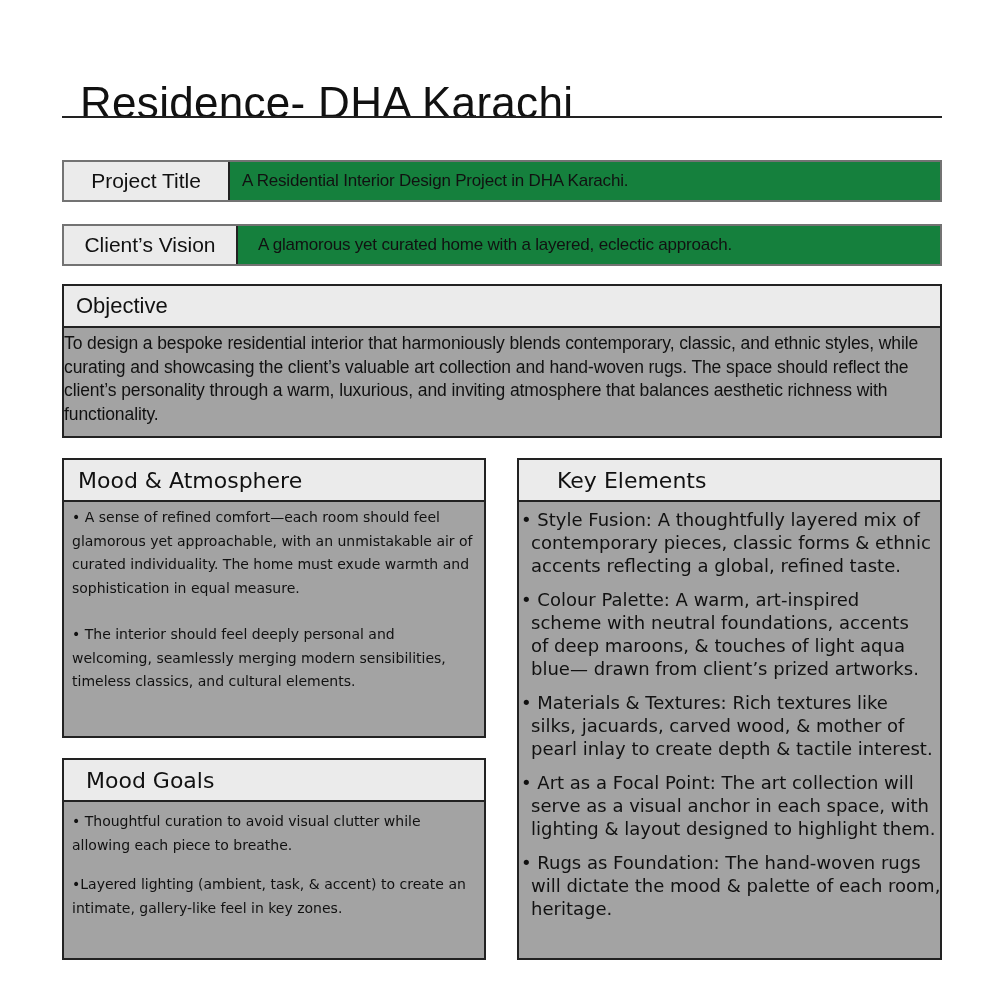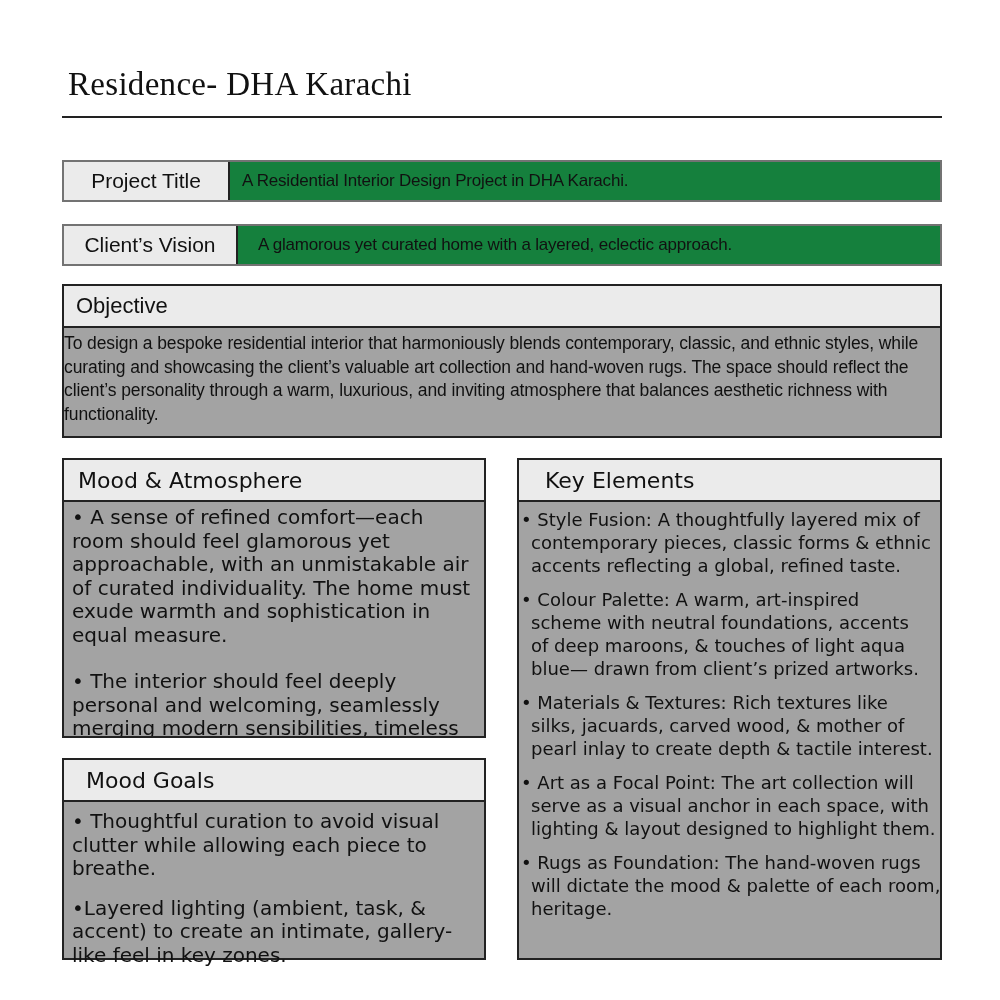--- a/index.html
+++ b/index.html
@@ -1,22 +1,22 @@
 <!DOCTYPE html>
 <html><head>
 <meta charset="utf-8">
 <style>
   html, body { margin: 0; padding: 0; }
   body {
     width: 1000px; height: 1000px; background: #ffffff; position: relative; overflow: hidden;
     font-family: "DejaVu Sans", sans-serif; color: #111;
   }
   .title {
-    position: absolute; left: 64px; top: 62px; font-size: 33px; font-weight: normal;
-    letter-spacing: 0.3px; margin: 4px; font-family: Liberation Serif, serif;
+    position: absolute; left: 64px; top: 62px; font-size: 44px; font-weight: normal;
+    letter-spacing: 0.3px; margin: 16px; font-family: Liberation Sans, sans-serif;
   }
   .rule { position: absolute; left: 62px; top: 116px; width: 880px; height: 2px; background: #222; }
 
   .kv {
     position: absolute; left: 62px; width: 876px; border: 2px solid #737373; display: flex; background: #15803d;
   }
   .kv .k {
     background: #ebebeb; border-right: 2px solid #222; font-size: 21px; padding: 0 10px;
     display: flex; align-items: center; font-family: "Liberation Sans Narrow", "Liberation Sans", sans-serif;
   }
@@ -27,38 +27,38 @@
   #row-title { top: 160px; height: 38px; }
   #row-title .k { width: 144px; justify-content: center; }
   #row-vision { top: 224px; height: 38px; gap: 8px; }
   #row-vision .k { width: 152px; justify-content: center; }
 
   .box { position: absolute; border: 2px solid #222; background: #a3a3a3; }
   .box .hdr {
     background: #ebebeb; border-bottom: 2px solid #222; font-size: 22px; padding: 0 14px;
     display: flex; align-items: center;
   }
-  .box .body { font-size: 20px; line-height: 23.5px; padding: 4px 8px; }
+  .box .body { font-size: 14px; line-height: 23.5px; padding: 4px 8px; }
   .box .body p { margin: 0; }
 
   #objective { left: 62px; top: 284px; width: 876px; height: 150px; }
   #objective .hdr { height: 40px; padding-left: 12px; font-family: "Liberation Sans", sans-serif; }
   #objective .body { font-size: 17.5px; line-height: 23.5px; padding: 4px 0; font-family: "Liberation Sans", sans-serif; letter-spacing: -0.1px; }
 
   #mood { left: 62px; top: 458px; width: 420px; height: 276px; overflow: hidden; }
   #mood .hdr { height: 40px; }
   #mood .body p + p { margin-top: 23px; }
 
   #goals { left: 62px; top: 758px; width: 420px; height: 198px; }
   #goals .hdr { height: 40px; padding-left: 22px; }
   #goals .body { padding-top: 8px; }
   #goals .body p + p { margin-top: 16px; }
 
   #keys { left: 517px; top: 458px; width: 421px; height: 498px; overflow: visible; }
-  #keys .hdr { height: 40px; padding-left: 26px; }
+  #keys .hdr { height: 40px; padding-left: 38px; }
   #keys .body { padding: 6px 0 0 2px; font-size: 18px; line-height: 23px; white-space: nowrap; }
   #keys .body p { margin: 0; }
   #keys .body p + p { margin-top: 11px; }
   .ki .line { display: block; padding-left: 10px; }
   .ki .line.first { padding-left: 0; }
 </style>
 </head>
 <body>
 
 <h1 class="title">Residence- DHA Karachi</h1>

